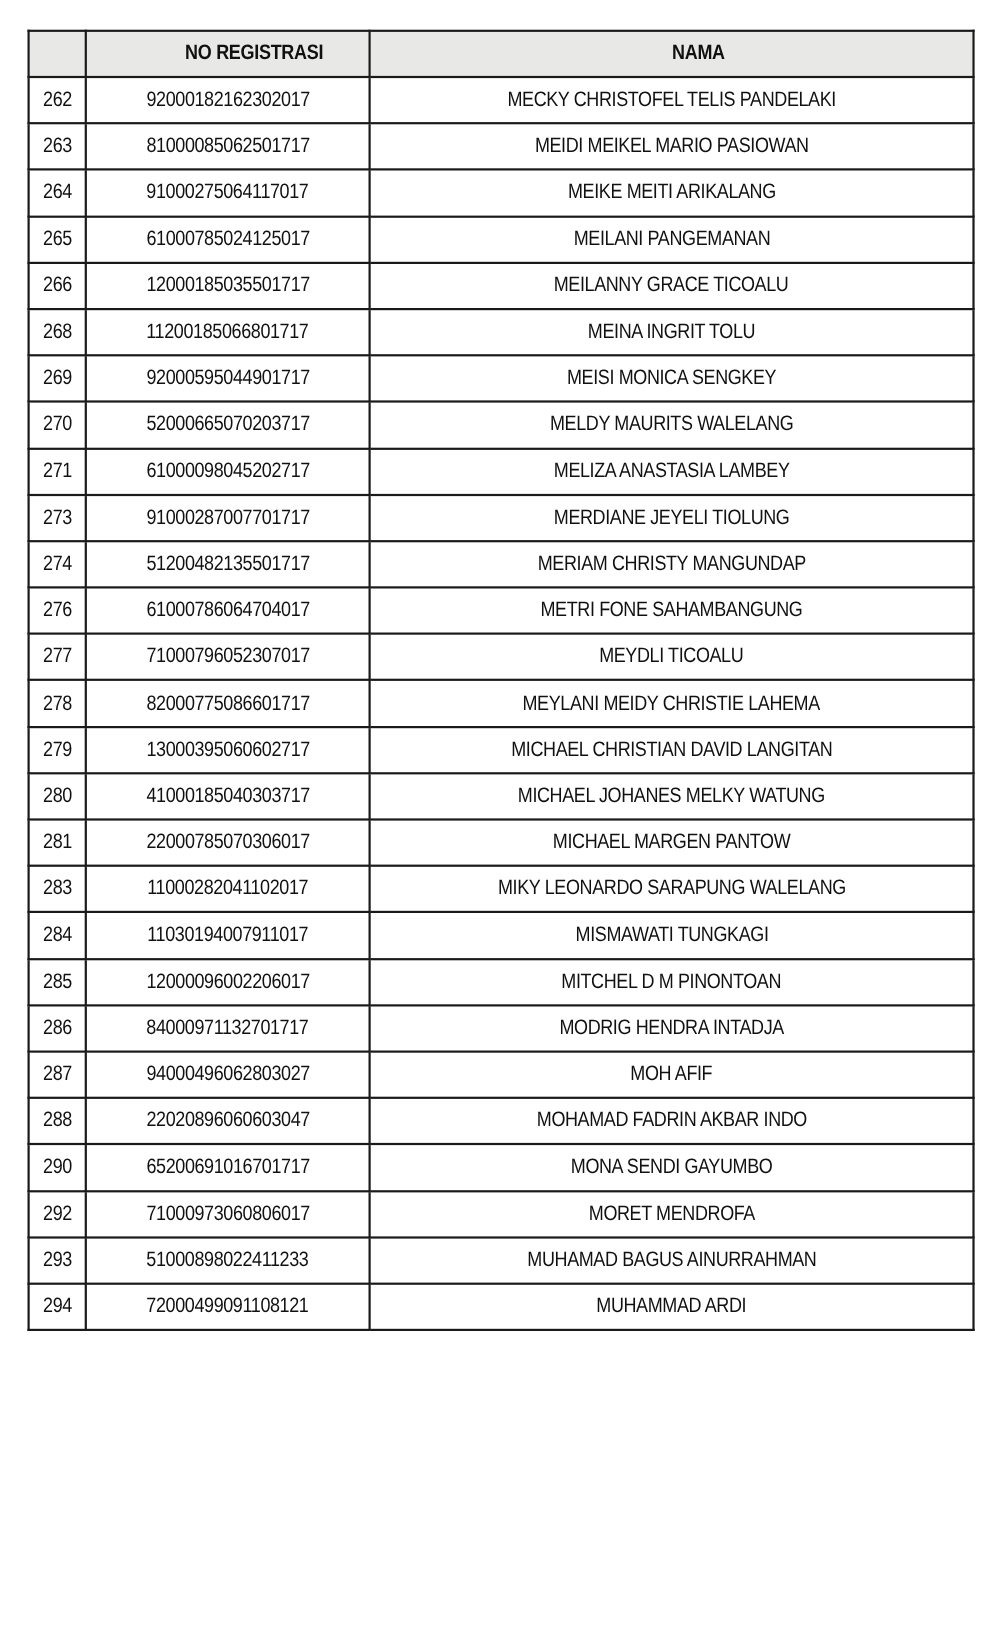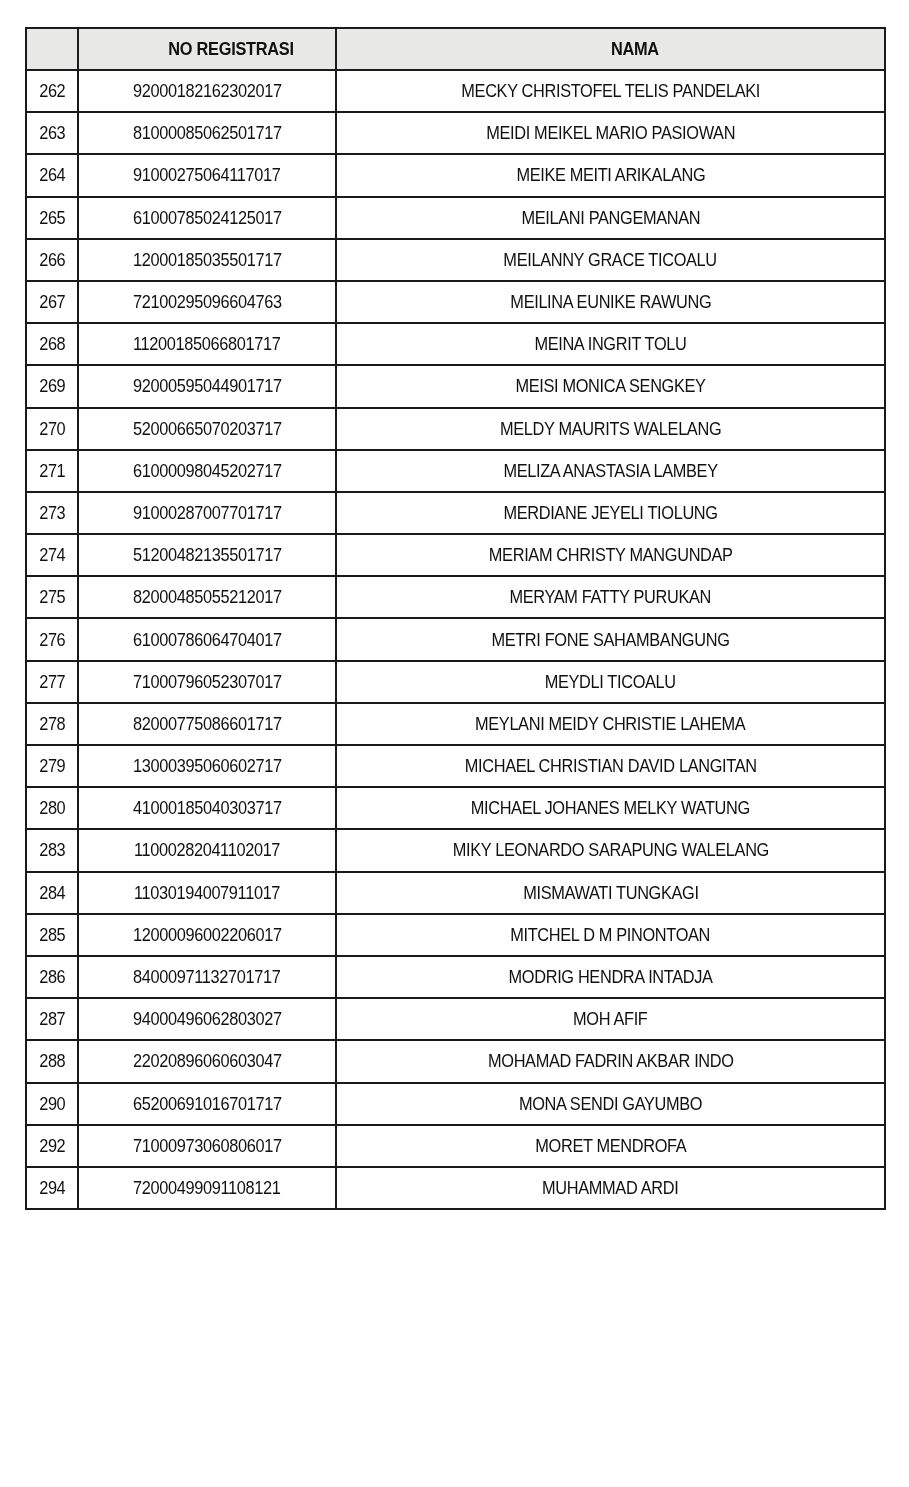--- a/index.html
+++ b/index.html
@@ -97,25 +97,20 @@
           <td class="no"><span class="cond">265</span></td>
           <td class="reg-no"><span class="cond">61000785024125017</span></td>
           <td class="nama"><span class="cond">MEILANI PANGEMANAN</span></td>
         </tr>
         <tr>
           <td class="no"><span class="cond">266</span></td>
           <td class="reg-no"><span class="cond">12000185035501717</span></td>
           <td class="nama"><span class="cond">MEILANNY GRACE TICOALU</span></td>
         </tr>
         <tr>
-          <td class="no"><span class="cond">267</span></td>
-          <td class="reg-no"><span class="cond">72100295096604763</span></td>
-          <td class="nama"><span class="cond">MEILINA EUNIKE RAWUNG</span></td>
-        </tr>
-        <tr>
           <td class="no"><span class="cond">268</span></td>
           <td class="reg-no"><span class="cond">11200185066801717</span></td>
           <td class="nama"><span class="cond">MEINA INGRIT TOLU</span></td>
         </tr>
         <tr>
           <td class="no"><span class="cond">269</span></td>
           <td class="reg-no"><span class="cond">92000595044901717</span></td>
           <td class="nama"><span class="cond">MEISI MONICA SENGKEY</span></td>
         </tr>
         <tr>
@@ -132,25 +127,20 @@
           <td class="no"><span class="cond">273</span></td>
           <td class="reg-no"><span class="cond">91000287007701717</span></td>
           <td class="nama"><span class="cond">MERDIANE JEYELI TIOLUNG</span></td>
         </tr>
         <tr>
           <td class="no"><span class="cond">274</span></td>
           <td class="reg-no"><span class="cond">51200482135501717</span></td>
           <td class="nama"><span class="cond">MERIAM CHRISTY MANGUNDAP</span></td>
         </tr>
         <tr>
-          <td class="no"><span class="cond">275</span></td>
-          <td class="reg-no"><span class="cond">82000485055212017</span></td>
-          <td class="nama"><span class="cond">MERYAM FATTY PURUKAN</span></td>
-        </tr>
-        <tr>
           <td class="no"><span class="cond">276</span></td>
           <td class="reg-no"><span class="cond">61000786064704017</span></td>
           <td class="nama"><span class="cond">METRI FONE SAHAMBANGUNG</span></td>
         </tr>
         <tr>
           <td class="no"><span class="cond">277</span></td>
           <td class="reg-no"><span class="cond">71000796052307017</span></td>
           <td class="nama"><span class="cond">MEYDLI TICOALU</span></td>
         </tr>
         <tr>
@@ -162,20 +152,25 @@
           <td class="no"><span class="cond">279</span></td>
           <td class="reg-no"><span class="cond">13000395060602717</span></td>
           <td class="nama"><span class="cond">MICHAEL CHRISTIAN DAVID LANGITAN</span></td>
         </tr>
         <tr>
           <td class="no"><span class="cond">280</span></td>
           <td class="reg-no"><span class="cond">41000185040303717</span></td>
           <td class="nama"><span class="cond">MICHAEL JOHANES MELKY WATUNG</span></td>
         </tr>
         <tr>
+          <td class="no"><span class="cond">281</span></td>
+          <td class="reg-no"><span class="cond">22000785070306017</span></td>
+          <td class="nama"><span class="cond">MICHAEL MARGEN PANTOW</span></td>
+        </tr>
+        <tr>
           <td class="no"><span class="cond">283</span></td>
           <td class="reg-no"><span class="cond">11000282041102017</span></td>
           <td class="nama"><span class="cond">MIKY LEONARDO SARAPUNG WALELANG</span></td>
         </tr>
         <tr>
           <td class="no"><span class="cond">284</span></td>
           <td class="reg-no"><span class="cond">11030194007911017</span></td>
           <td class="nama"><span class="cond">MISMAWATI TUNGKAGI</span></td>
         </tr>
         <tr>
@@ -200,20 +195,25 @@
         </tr>
         <tr>
           <td class="no"><span class="cond">290</span></td>
           <td class="reg-no"><span class="cond">65200691016701717</span></td>
           <td class="nama"><span class="cond">MONA SENDI GAYUMBO</span></td>
         </tr>
         <tr>
           <td class="no"><span class="cond">292</span></td>
           <td class="reg-no"><span class="cond">71000973060806017</span></td>
           <td class="nama"><span class="cond">MORET MENDROFA</span></td>
+        </tr>
+        <tr>
+          <td class="no"><span class="cond">293</span></td>
+          <td class="reg-no"><span class="cond">51000898022411233</span></td>
+          <td class="nama"><span class="cond">MUHAMAD BAGUS AINURRAHMAN</span></td>
         </tr>
         <tr>
           <td class="no"><span class="cond">294</span></td>
           <td class="reg-no"><span class="cond">72000499091108121</span></td>
           <td class="nama"><span class="cond">MUHAMMAD ARDI</span></td>
         </tr>
       </tbody>
   </table>
 </div>
 

